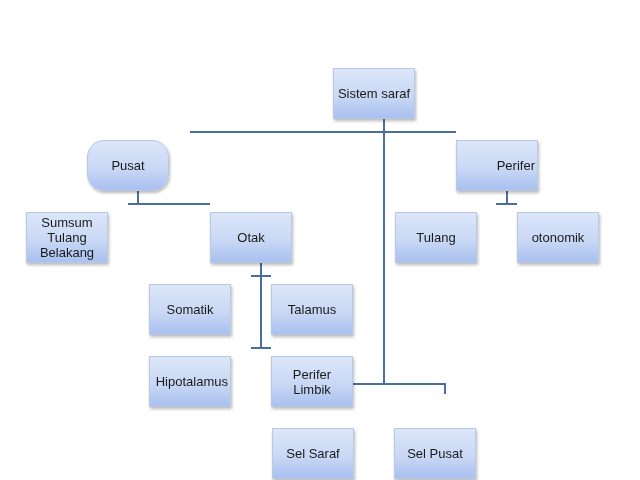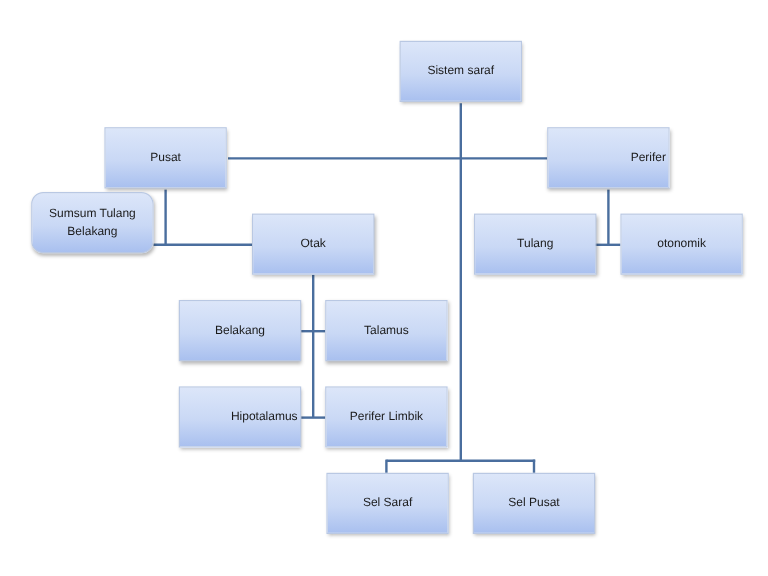--- a/index.html
+++ b/index.html
@@ -1,28 +1,28 @@
 <!DOCTYPE html>
 <html><head>
 <meta charset="utf-8">
 <style>
   html, body { margin: 0; padding: 0; background: #ffffff; }
   body { width: 640px; height: 480px; position: relative; overflow: hidden;
          font-family: "Liberation Sans", sans-serif; }
   .canvas { position: absolute; left: 0; top: 0; width: 640px; height: 480px; }
   .node {
     position: absolute;
-    width: 102px; height: 51px;
+    width: 82px; height: 51px;
     box-sizing: border-box;
     border: 1px solid #b9c8e3;
     background: linear-gradient(to bottom, #dce6f9 0%, #c9d8f5 55%, #a9c0ef 100%);
     box-shadow: 1px 2px 3px rgba(0,0,0,0.28);
     display: flex; align-items: center; justify-content: center;
     text-align: center;
-    font-size: 10px; line-height: 15px; color: #1a1a1a;
+    font-size: 13px; line-height: 15px; color: #1a1a1a; margin-top: 34px;
   }
   .node span { display: block; padding: 0 2px; }
   svg.lines { position: absolute; left: 0; top: 0; }
   svg.lines line { stroke: #4a6e9e; stroke-width: 2; }
 </style>
 </head>
 <body>
 
 <div class="canvas">
 
@@ -44,46 +44,46 @@
 
     <line x1="322" y1="384" x2="446" y2="384" style="stroke: rgb(74, 110, 158);"></line>
     <line x1="322" y1="383" x2="322" y2="394" style="stroke: rgb(74, 110, 158);"></line>
     <line x1="445" y1="383" x2="445" y2="394" style="stroke: rgb(74, 110, 158);"></line>
   </svg>
 
   <div class="node" style="left:333px; top:34px;">
     <span>Sistem saraf</span>
   </div>
 
-  <div class="node" style="left:87px; top:106px;">
+  <div class="node" style="left:87px; top:106px;border-radius:17px;">
     <span>Pusat</span>
   </div>
 
   <div class="node" style="left:456px; top:106px;justify-content:flex-end;">
     <span>Perifer</span>
   </div>
 
-  <div class="node" style="left:26px; top:160px;border-radius:10px;">
+  <div class="node" style="left:26px; top:178px;">
     <span>Sumsum Tulang Belakang</span>
   </div>
 
   <div class="node" style="left:210px; top:178px;">
     <span>Otak</span>
   </div>
 
   <div class="node" style="left:395px; top:178px;">
     <span>Tulang</span>
   </div>
 
   <div class="node" style="left:517px; top:178px;text-align:right;">
     <span>otonomik</span>
   </div>
 
   <div class="node" style="left:149px; top:250px;">
-    <span>Belakang</span>
+    <span>Somatik</span>
   </div>
 
   <div class="node" style="left:271px; top:250px;">
     <span>Talamus</span>
   </div>
 
   <div class="node" style="left:149px; top:322px;justify-content:flex-end;">
     <span>Hipotalamus</span>
   </div>
 

